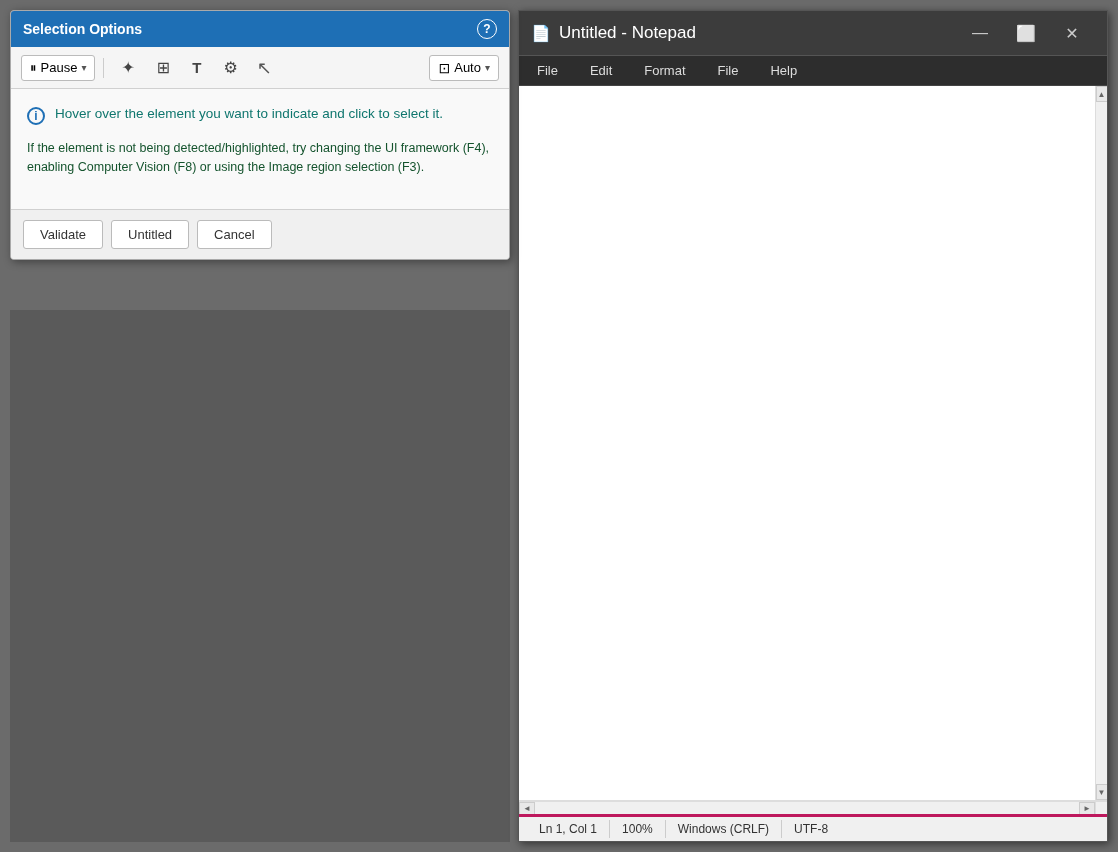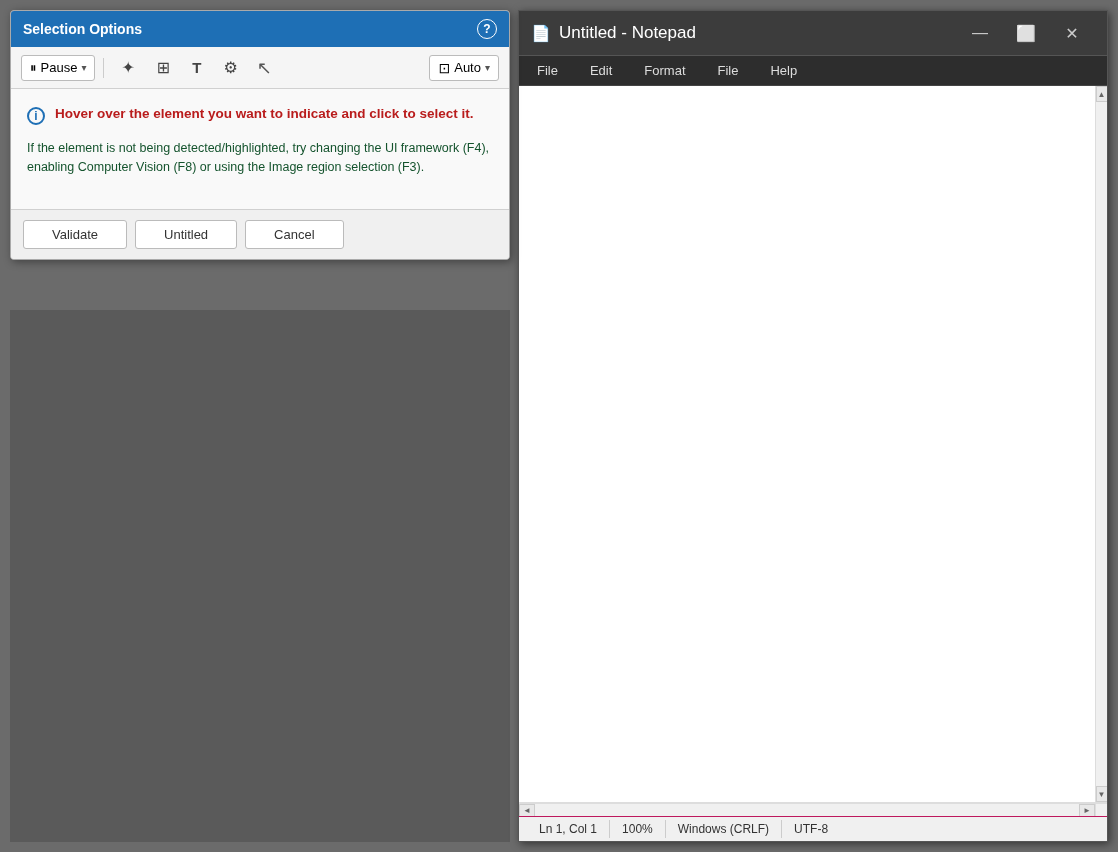--- a/index.html
+++ b/index.html
@@ -144,23 +144,23 @@
       font-weight: bold;
       display: flex;
       align-items: center;
       justify-content: center;
       flex-shrink: 0;
       margin-top: 2px;
     }
 
     .info-text {
       font-size: 13.5px;
-      color: #b91c1c;
+      color: #0f766e;
       line-height: 1.4;
-      font-weight: 700;
+      font-weight: 400;
     }
 
     .hint-text {
       font-size: 12.5px;
       color: #14532d;
       line-height: 1.5;
       margin-bottom: 16px;
     }
 
     .panel-footer {
@@ -168,21 +168,21 @@
       gap: 0;
       border-top: 1px solid #d0d0d0;
       background: #f0f0f0;
       padding: 10px 12px;
       justify-content: flex-start;
       gap: 8px;
       border-radius: 0 0 3px 3px;
     }
 
     .footer-btn {
-      padding: 6px 28px;
+      padding: 6px 16px;
       border: 1px solid #bbb;
       border-radius: 3px;
       background: white;
       cursor: pointer;
       font-size: 13px;
       color: #333;
     }
 
     .footer-btn.cancel {
       background: white;
@@ -342,21 +342,21 @@
     }
 
     .scrollbar-h-track {
       flex: 1;
       height: 100%;
       background: #f0f0f0;
     }
 
     .notepad-statusbar {
       background: #f0f0f0;
-      border-top: 1px solid #be185d;
+      border-top: 3px solid #be185d;
       padding: 3px 8px;
       display: flex;
       gap: 0;
       font-size: 12px;
       color: #333;
     }
 
     .status-item {
       padding: 2px 12px;
       border-right: 1px solid #ccc;

